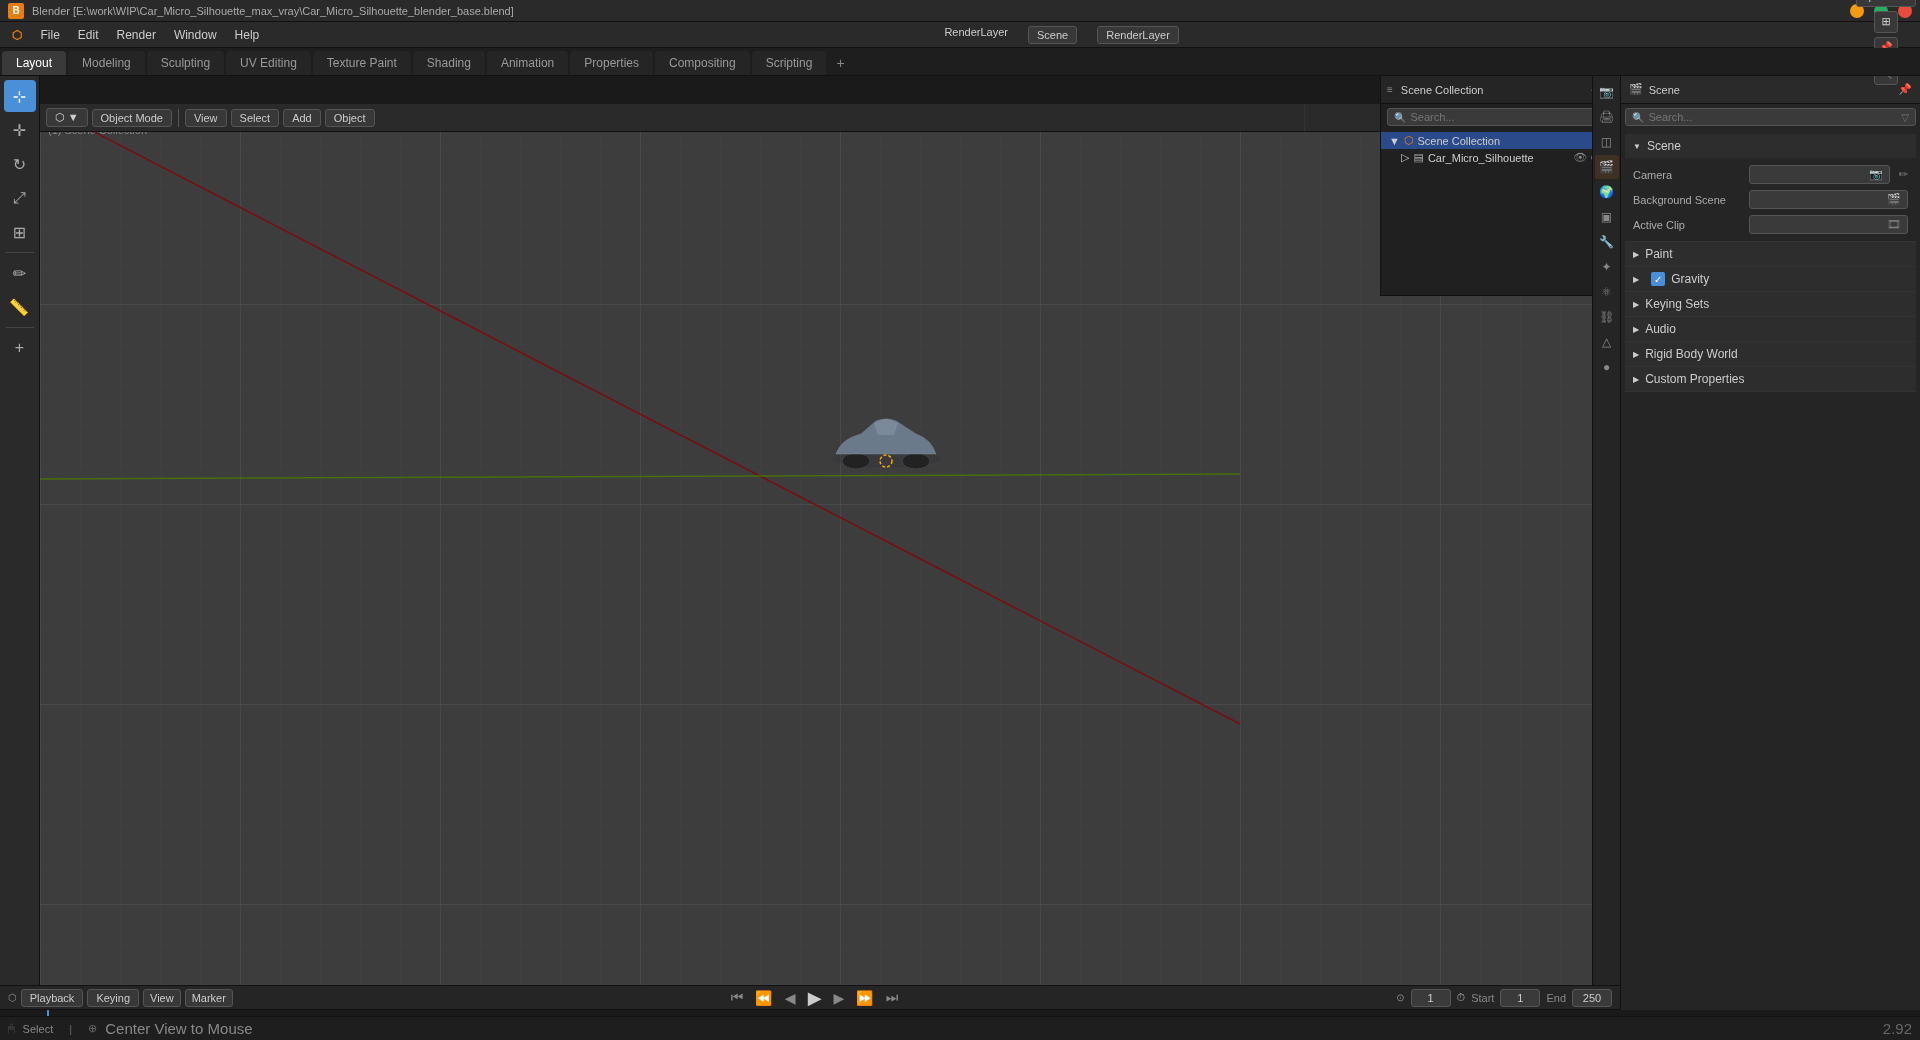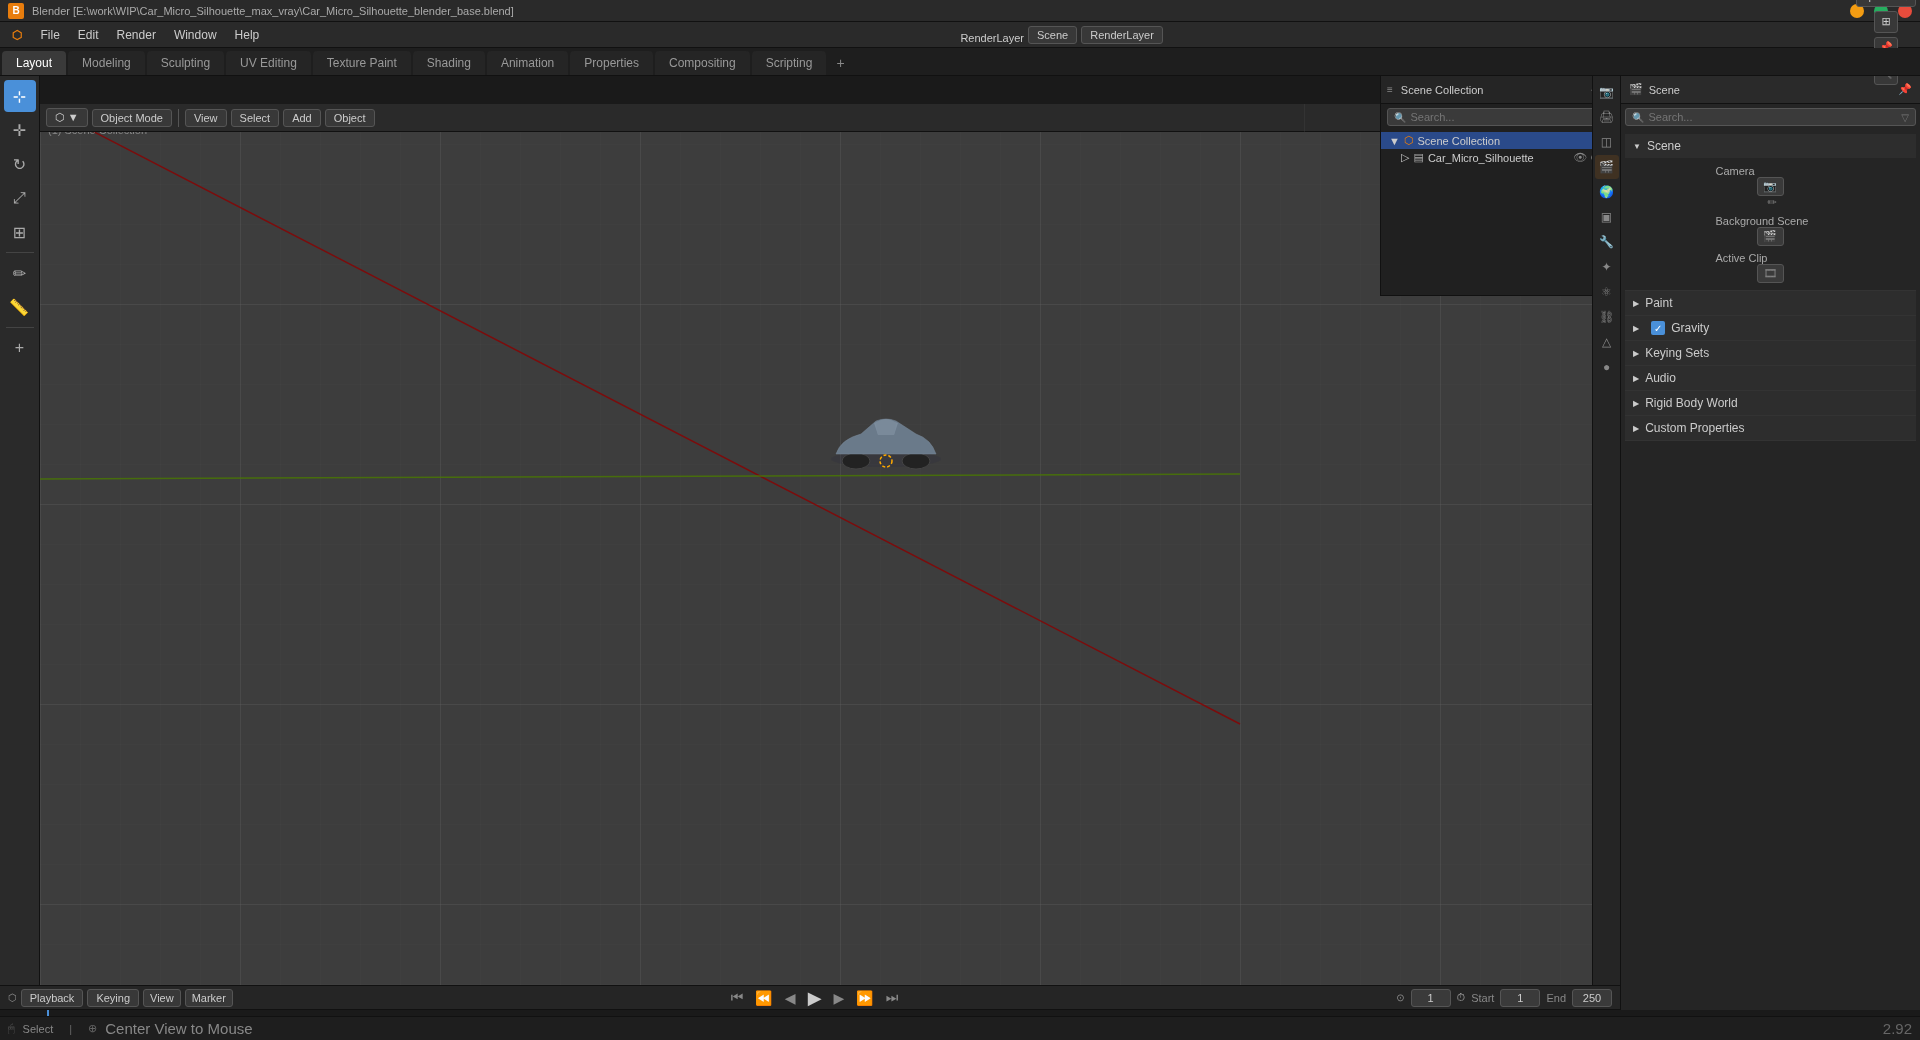--- a/index.html
+++ b/index.html
@@ -238,21 +238,21 @@
     #props-content {
       flex: 1;
       overflow-y: auto;
       padding: 4px;
     }
     .props-triangle { margin-right: 6px; font-size: 8px; }
     .props-row {
       display: flex;
       align-items: center;
       padding: 3px 8px;
-      flex-direction: column;
+      gap: 6px;
     }
     .props-label {
       width: 110px;
       font-size: 11px;
       color: #aaa;
       flex-shrink: 0;
     }
     .props-value {
       flex: 1;
       background: #3a3a3a;
@@ -457,21 +457,21 @@
   </div>
 </div>
 
 <div id="menu-bar">
   <div class="menu-item" style="font-weight:bold;color:#e87d0d;">⬡</div>
   <div class="menu-item">File</div>
   <div class="menu-item">Edit</div>
   <div class="menu-item">Render</div>
   <div class="menu-item">Window</div>
   <div class="menu-item">Help</div>
-  <div style="flex:1;display:flex;justify-content:center;align-items:flex-end;gap:4px;">
+  <div style="flex:1;display:flex;justify-content:center;align-items:flex-start;gap:20px;">
     <span style="font-size:11px;color:#ccc;">RenderLayer</span>
     <div class="header-dropdown" style="font-size:11px;">Scene</div>
     <div class="header-dropdown" style="font-size:11px;">RenderLayer</div>
   </div>
   <div style="display:flex;align-items:center;gap:4px;flex-direction:column;">
     <div class="rh-btn" style="width:60px;font-size:11px;">Options ▼</div>
     <div class="rh-btn">⊞</div>
     <div class="rh-btn">📌</div>
     <div class="rh-btn">🔍</div>
   </div>

